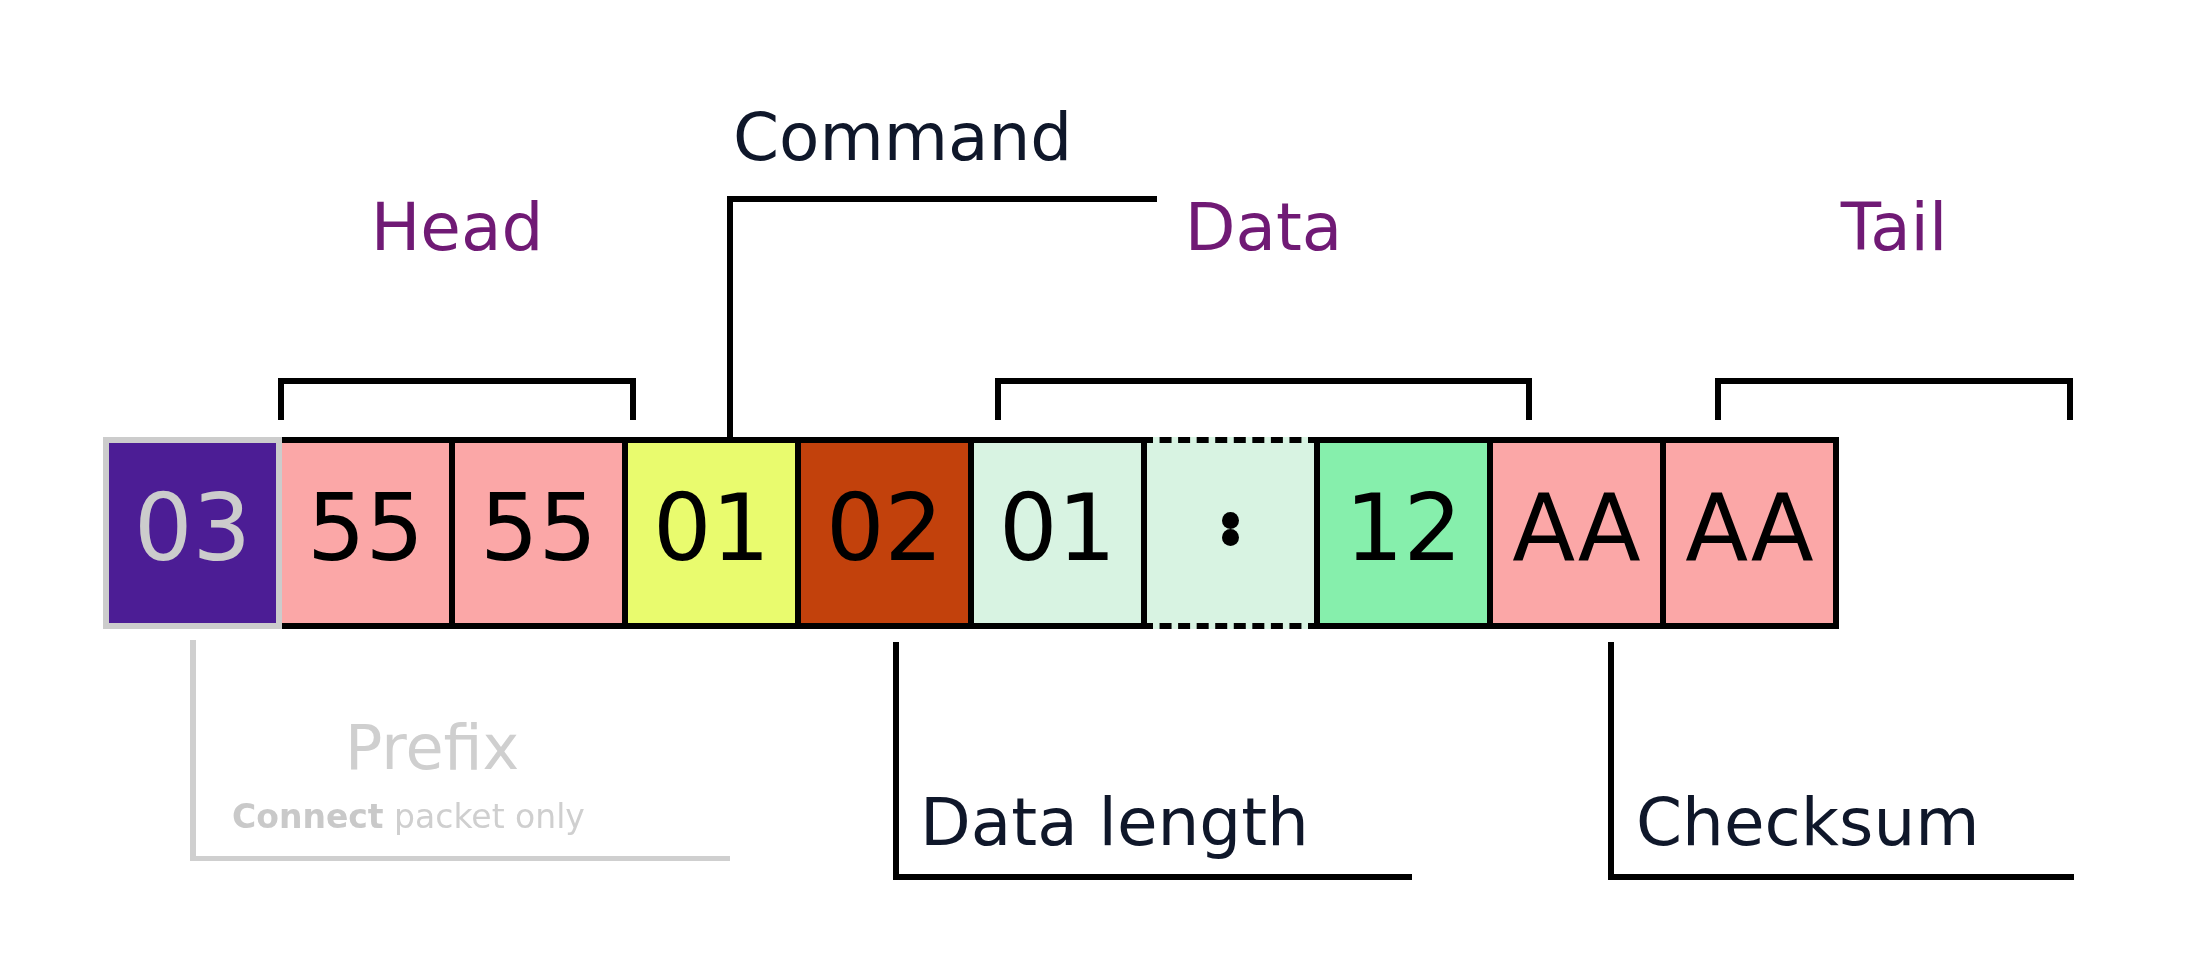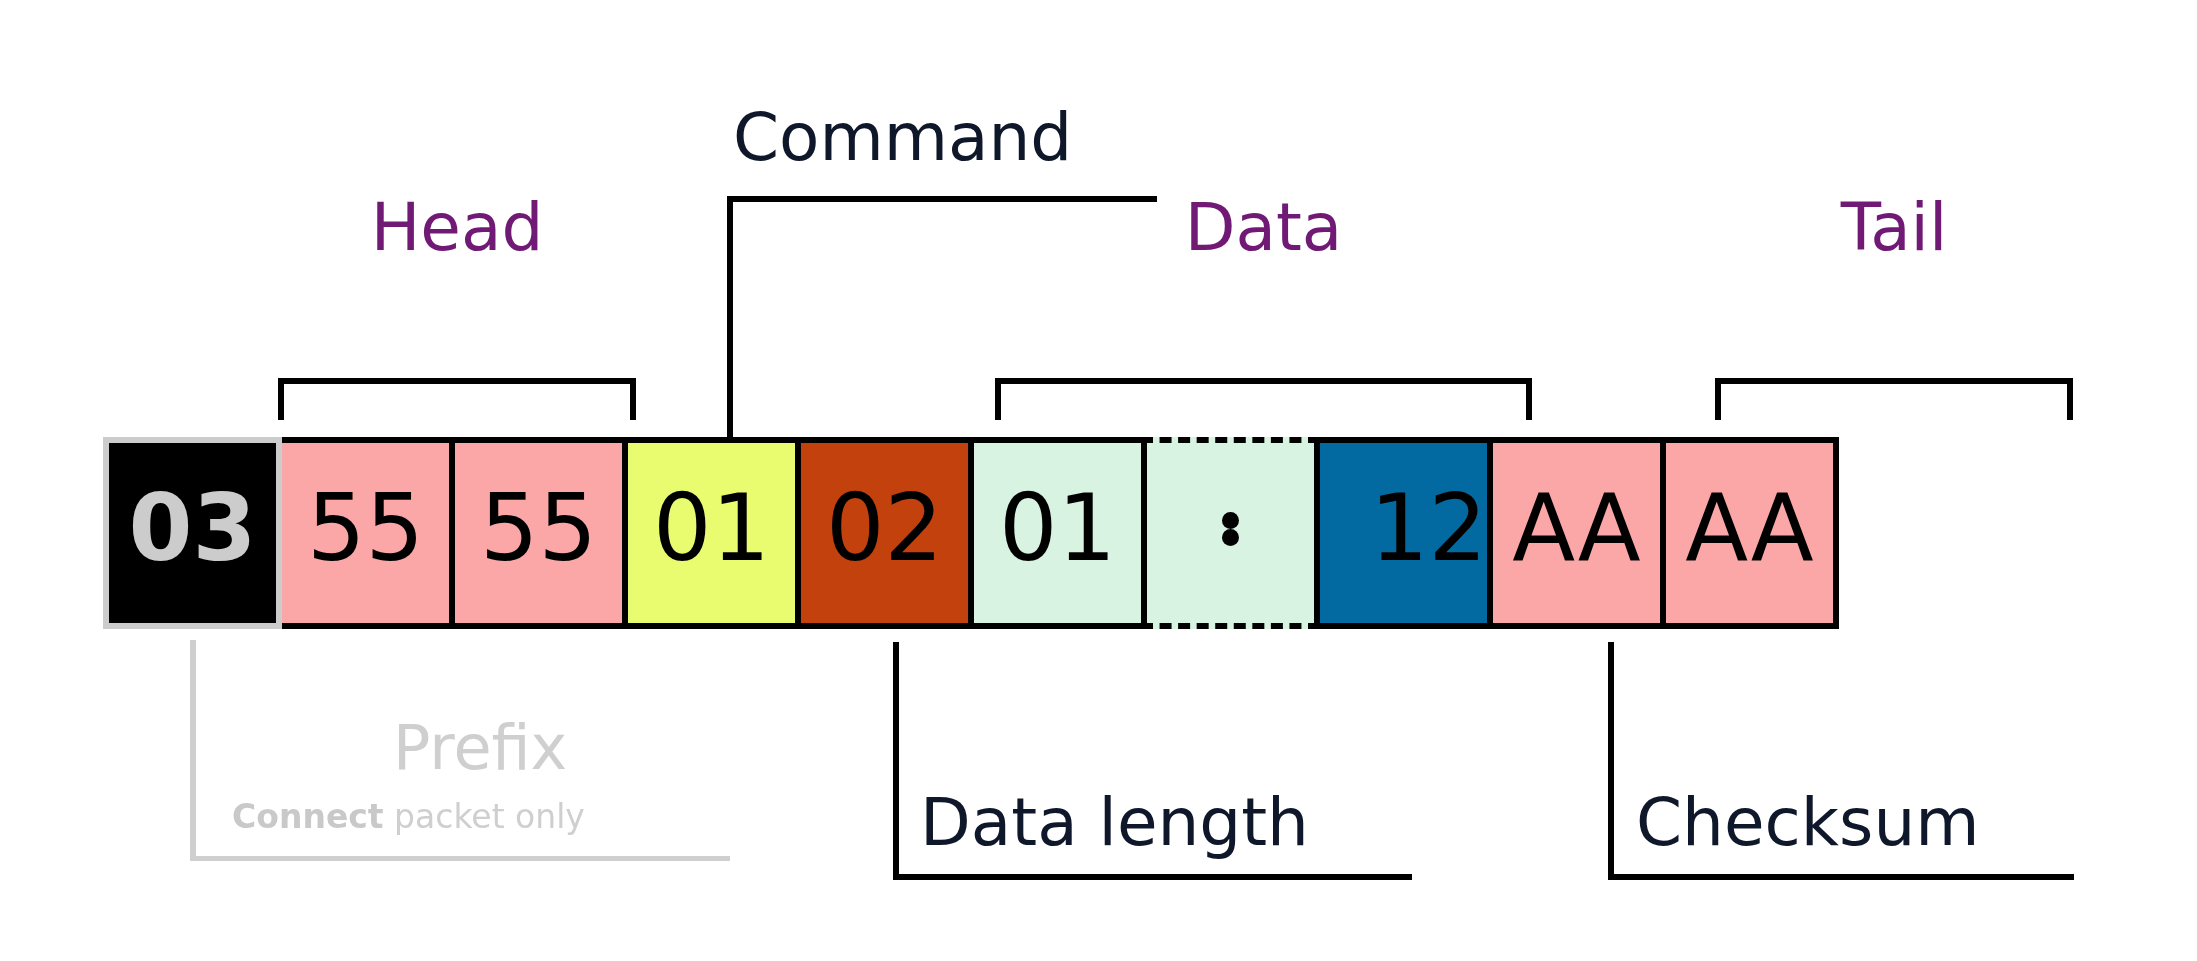--- a/index.html
+++ b/index.html
@@ -39,24 +39,23 @@
     line-height: 1;
     color: #000000;
     border: 6px solid #000000;
     margin-right: -6px;
     letter-spacing: 0px;
   }
   .cell span { transform: translateY(-4px); display: block; }
 
   .cell.prefix {
     border-color: #cccccc;
-    background: #000000;
+    background: #4c1d95;
     color: #cccccc;
     z-index: 1;
-    font-weight: bold;
   }
 
   .cell.ellipsis {
     border-top-style: dashed;
     border-bottom-style: dashed;
     font-size: 92px;
   }
   .ellipsis-dots {
     display: flex;
     gap: 17px;
@@ -169,37 +168,37 @@
     </div>
 
     <div class="cell ellipsis" style="background:#d8f3e2;">
       <span class="ellipsis-dots">
           <i></i>
           <i></i>
         </span>
     </div>
 
 
-    <div class="cell" style="background:#0369a1;justify-content:flex-end;">
+    <div class="cell" style="background:#86efac;">
       <span>12</span>
     </div>
 
     <div class="cell" style="background:#fba7a7;">
       <span>AA</span>
     </div>
 
     <div class="cell" style="background:#fba7a7;">
       <span>AA</span>
     </div>
 
   </div>
 
   <div class="grey-line-v" style="left:190px; top:640px; height:221px;"></div>
   <div class="grey-line-h" style="left:190px; top:856px; width:540px;"></div>
-  <div class="prefix-title" style="left:345px; top:717px;margin-left:48px;">Prefix</div>
+  <div class="prefix-title" style="left:345px; top:717px;">Prefix</div>
   <div class="prefix-sub" style="left:232px; top:800px;">
     <b>Connect</b><span> packet only</span>
   </div>
 
   <div class="leader-v" style="left:893px; top:642px; height:238px;"></div>
   <div class="leader-h" style="left:893px; top:874px; width:519px;"></div>
   <div class="leader-label" style="left:920px; top:790px;">Data length</div>
 
   <div class="leader-v" style="left:1608px; top:642px; height:238px;"></div>
   <div class="leader-h" style="left:1608px; top:874px; width:466px;"></div>

